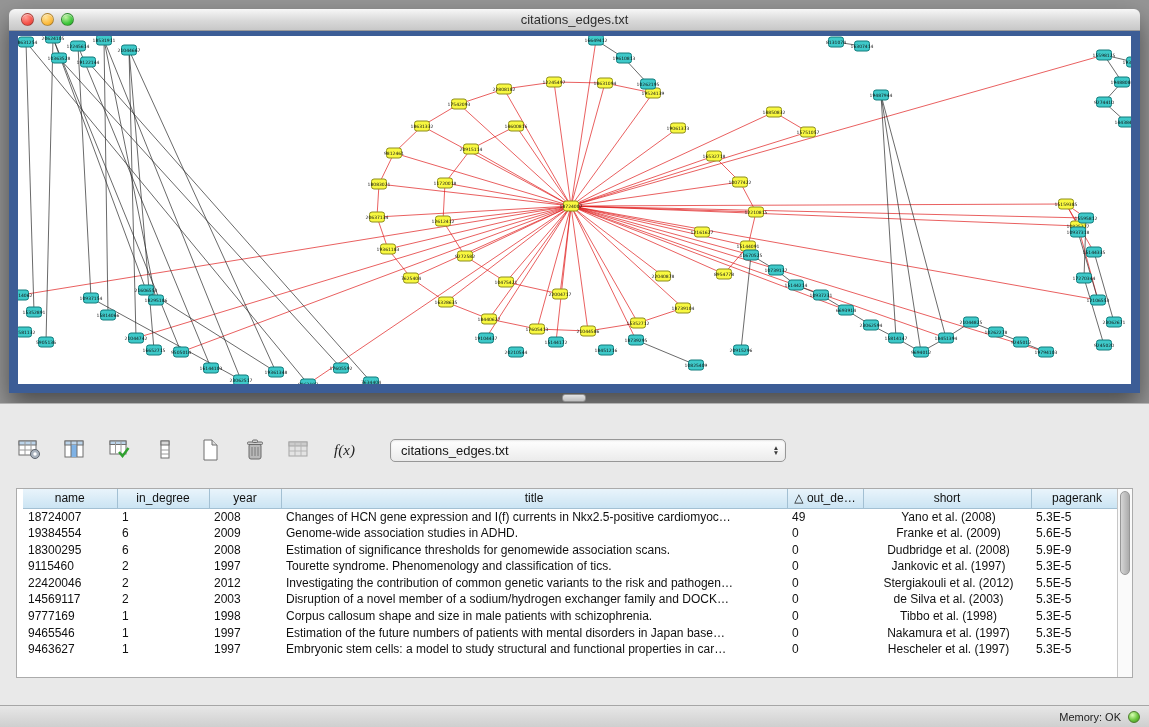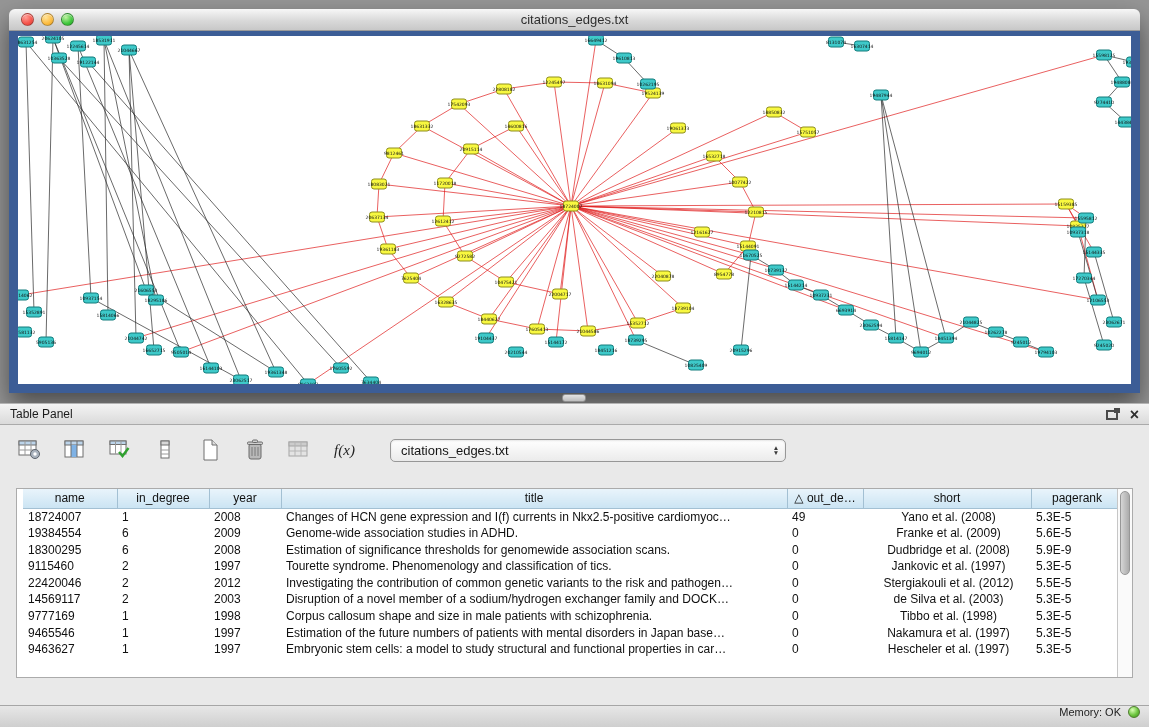--- a/index.html
+++ b/index.html
@@ -123,21 +123,21 @@
   }
   .tab:first-child { border-left:1px solid #8b8b8b; border-radius:4px 0 0 4px; }
   .tab:last-child { border-radius:0 4px 4px 0; }
   .tab.active { background:linear-gradient(#7e7e7e,#5f5f5f); color:#ffffff; }
 
   
   .statusbar {
     position:absolute; left:0; top:705px; width:1149px; height:22px;
     background:linear-gradient(#e7e7e7,#cfcfcf);
     border-top:1px solid #a6a6a6;
-    display:flex; align-items:flex-start; justify-content:flex-end;
+    display:flex; align-items:center; justify-content:flex-end;
     gap:7px; padding-right:9px;
   }
   .memory-label { font-size:11px; color:#222; }
   .memory-dot {
     width:12px; height:12px; border-radius:50%;
     border:1px solid #4d7d2c;
     background:radial-gradient(circle at 35% 30%, #d9ffb4, #6cc53e 55%, #3f8f1e);
   }
 </style>
 </head>
@@ -687,29 +687,20 @@
             <text x="723" y="315.8" class="node-label">20915296</text>
           </g>
         </svg>
     </div>
   </div>
 </div>
 
 <div class="divider-handle"></div>
 
 <div class="table-panel">
-  <div class="panel-titlebar">
-    <span class="panel-title">Table Panel</span>
-    <div class="panel-controls">
-      <div class="float-icon">
-          <span></span>
-        </div>
-      <div class="close-icon">×</div>
-    </div>
-  </div>
 
   <div class="toolbar">
     <div class="tbtn">
       <svg width="24" height="22">
         <rect x="1" y="2" width="17" height="14" fill="#ffffff" stroke="#6f6f6f"></rect>
         <rect x="1" y="2" width="17" height="4" fill="#bcd4ea" stroke="#6f6f6f"></rect>
         <line x1="7" y1="2" x2="7" y2="16" stroke="#9a9a9a"></line>
         <line x1="13" y1="2" x2="13" y2="16" stroke="#9a9a9a"></line>
         <line x1="1" y1="11" x2="18" y2="11" stroke="#9a9a9a"></line>
         <circle cx="17" cy="15" r="4.5" fill="#a9b2bd" stroke="#5d646d"></circle>

